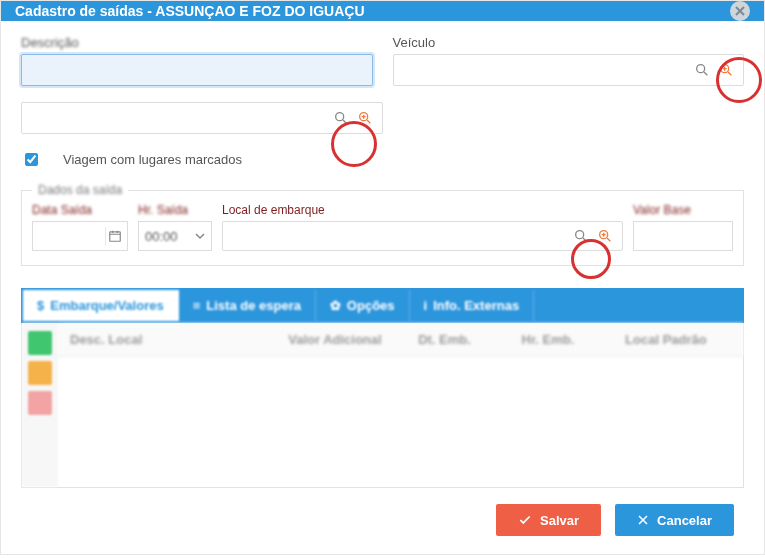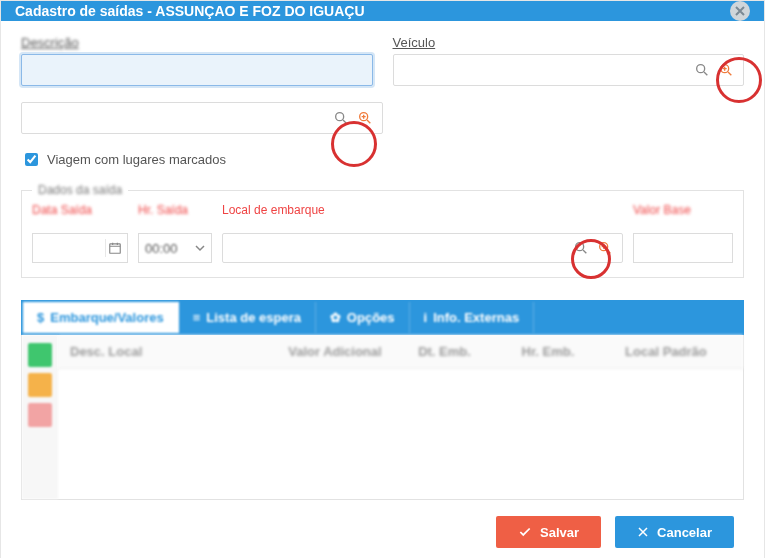--- a/index.html
+++ b/index.html
@@ -30,21 +30,21 @@
     width: 20px; height: 20px;
     border-radius: 50%;
     background: #cfd6da;
     display: inline-flex;
     align-items: center;
     justify-content: center;
     cursor: pointer;
   }
   .close-btn svg { stroke: #7b8a94; stroke-width: 2; }
   .content { padding: 14px 20px 18px 20px; }
-  .row { display: flex; gap: 20px; text-decoration: underline; }
+  .row { display: flex; gap: 20px; }
   .field { display: flex; flex-direction: column; }
   .field-label { font-size: 13px; color: #565656; margin-bottom: 4px; }
   .blur-label { filter: blur(1.4px); }
   .input {
     height: 32px;
     border: 1px solid #dcdcdc;
     border-radius: 2px;
     padding: 4px 8px;
     font-size: 13px;
     color: #555;
@@ -87,40 +87,40 @@
   .icon-search-plus svg { stroke:#f07b3c; }
   .red-circle {
     position: absolute;
     border: 3px solid #d83131;
     border-radius: 50%;
     pointer-events: none;
   }
   .checkbox-row {
     display: flex;
     align-items: center;
-    gap: 6px;
+    gap: 22px;
     margin: 16px 0 14px 0;
     color: #555;
     font-size: 13px;
   }
   .checkbox-row input { accent-color:#2c96dd; }
   fieldset.dados {
     border: 1px solid #e2e2e2;
     padding: 6px 10px 14px 10px;
     margin: 0;
     position: relative;
   }
   fieldset.dados legend {
     font-size: 12px;
     color: #777;
     padding: 0 6px;
     filter: blur(1.5px);
   }
   .dados-row { display:flex; gap:10px; align-items:flex-end; }
-  .small-label { font-size:12px; color:#ef4444; margin-bottom:16px; }
+  .small-label { font-size:12px; color:#7f1d1d; margin-bottom:4px; }
   .date-input {
     display:flex; align-items:center;
     border:1px solid #dcdcdc; height:30px; width:96px;
     padding:0 4px;
     background:#fff;
   }
   .date-input .cal { width:18px; height:18px; display:inline-flex; align-items:center; justify-content:center; border-left:1px solid #e8e8e8; margin-left:auto;}
   .time-select{
     display:flex;align-items:center;
     border:1px solid #dcdcdc;height:30px;width:74px;padding:0 6px;background:#fff;justify-content:space-between;

